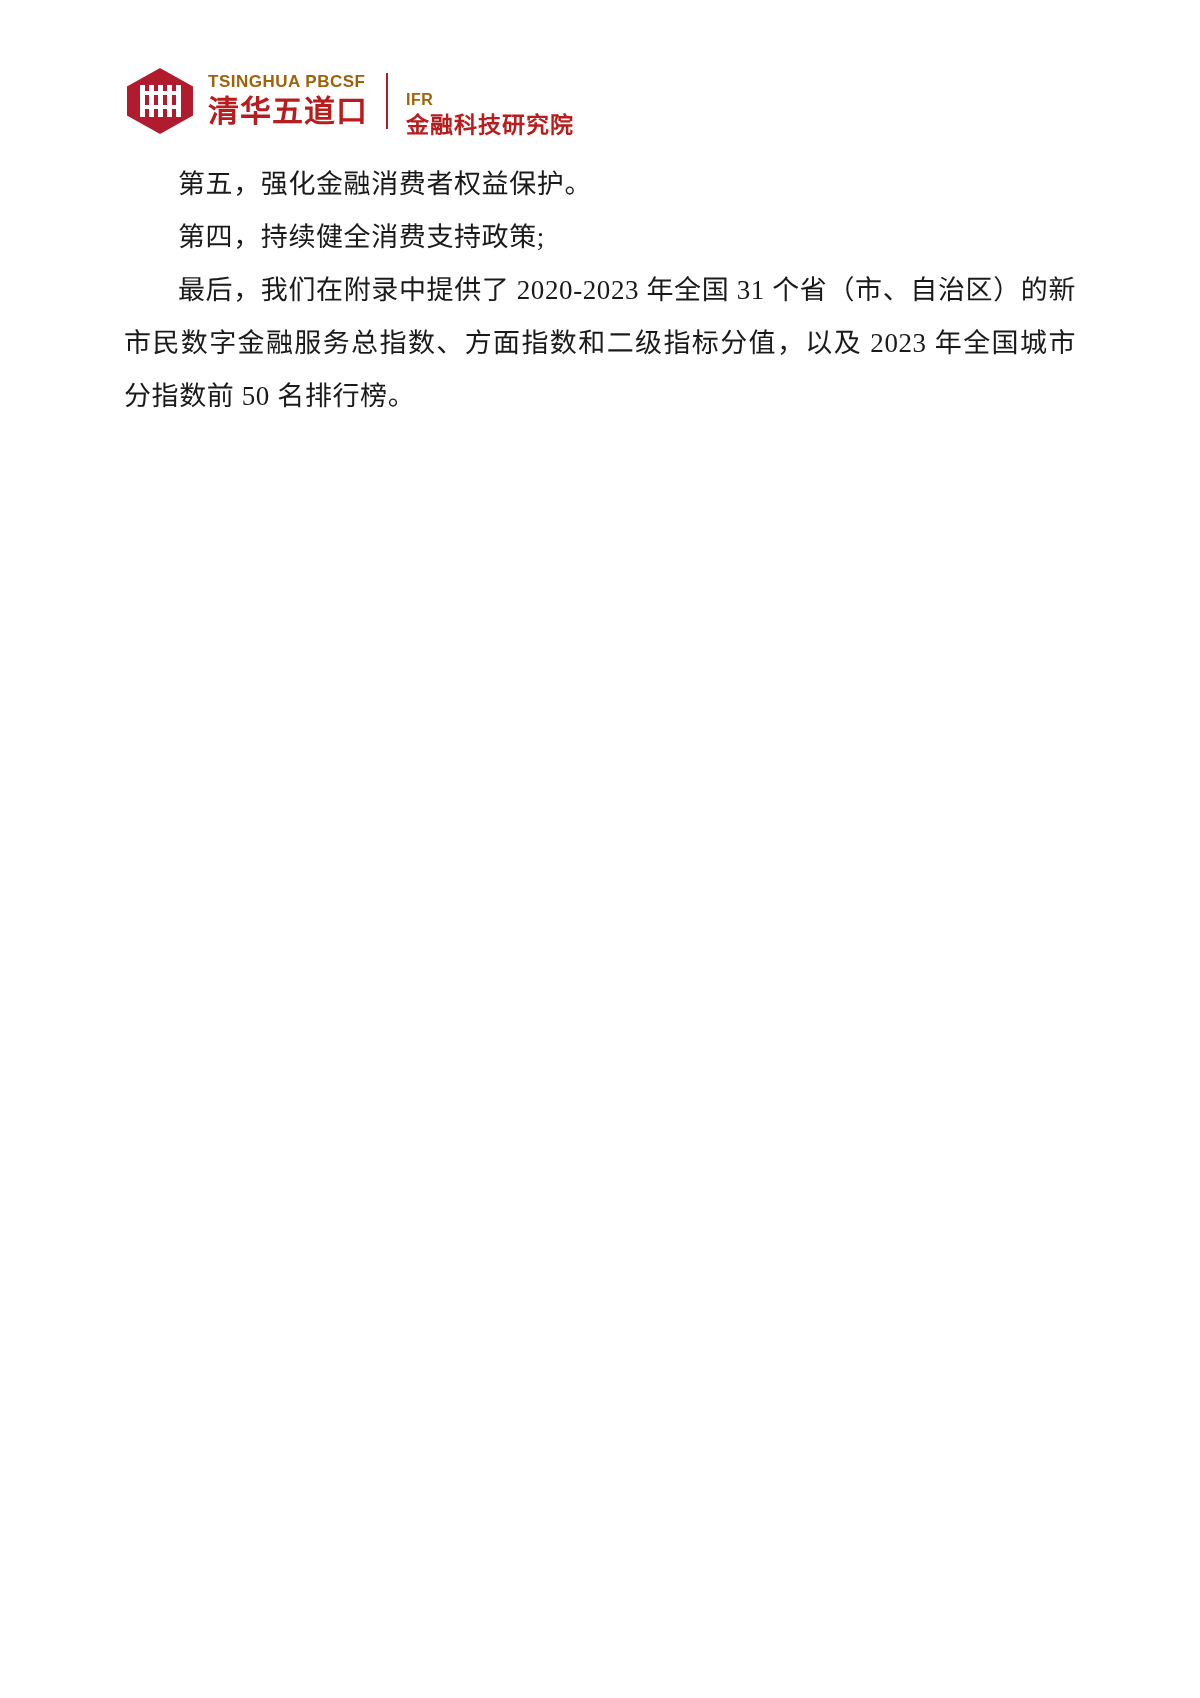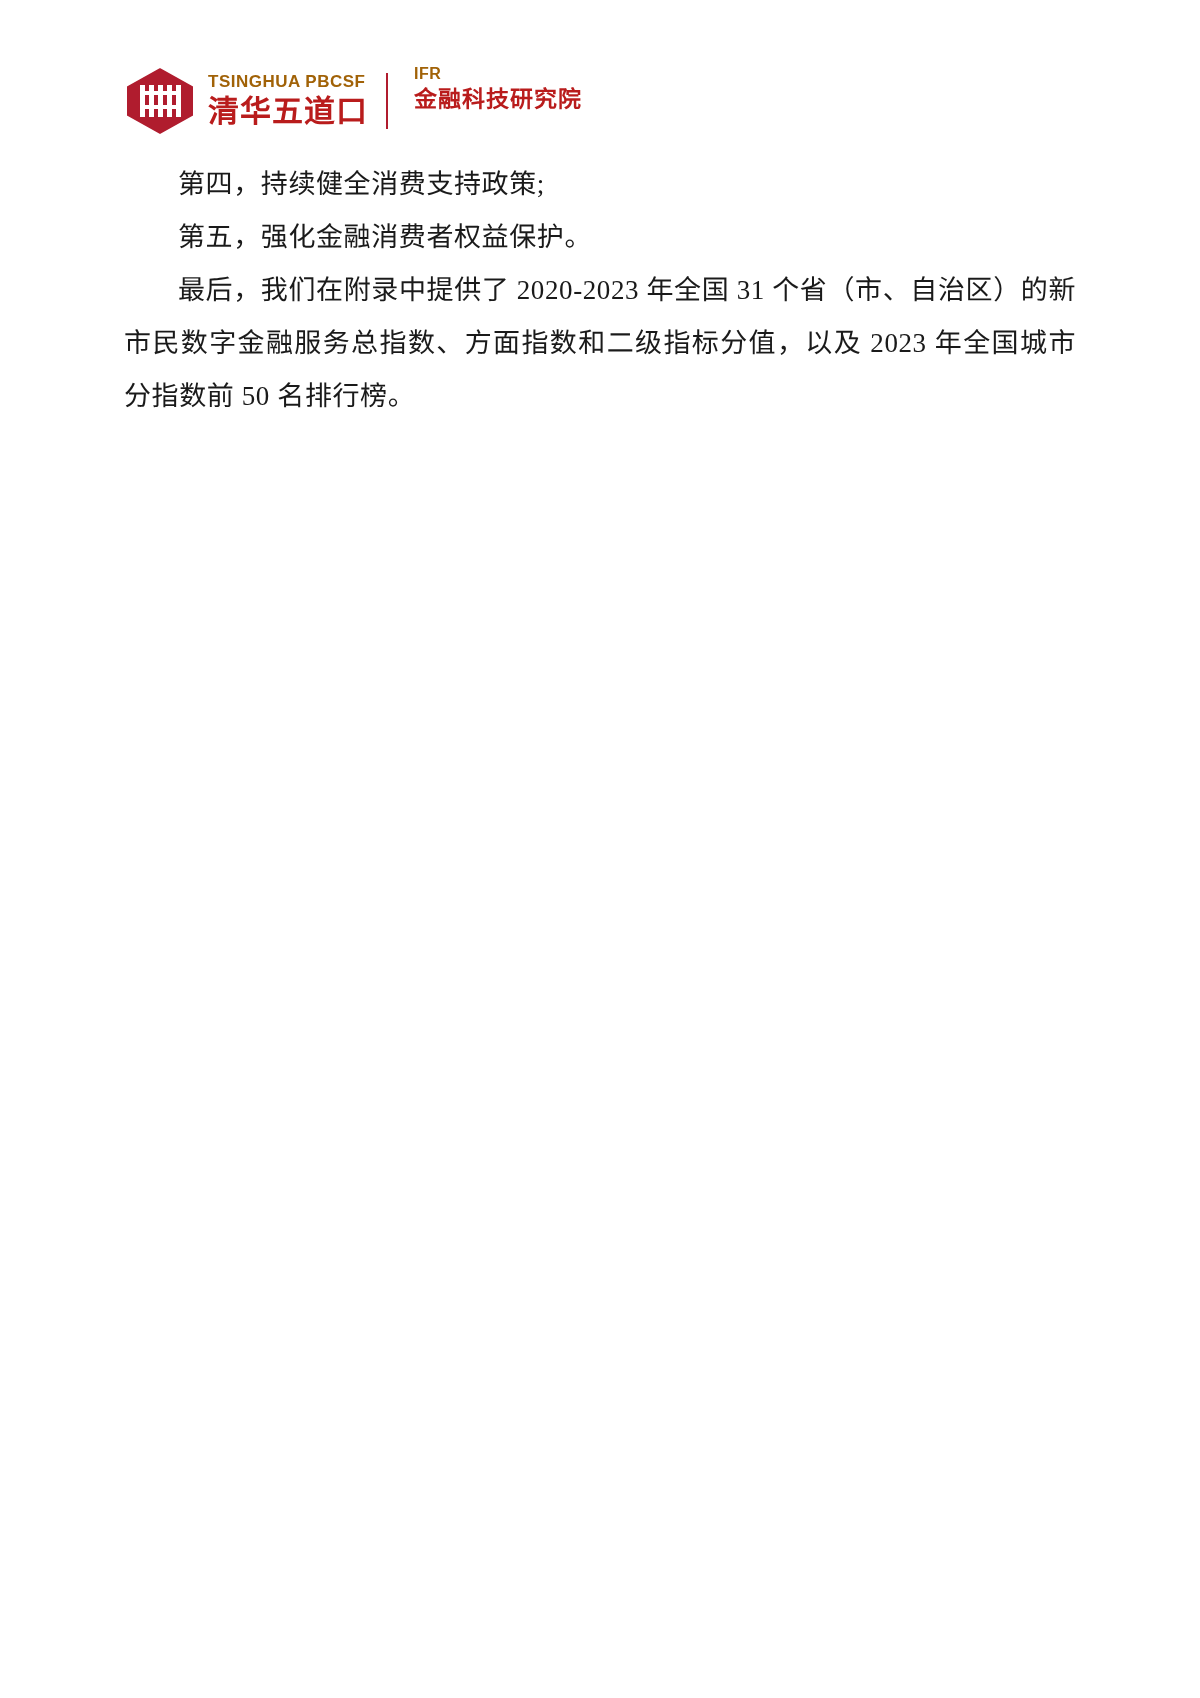--- a/index.html
+++ b/index.html
@@ -61,23 +61,22 @@
   .logo-divider {
     width: 2px;
     height: 56px;
     background: #b01c2e;
     margin: 0 18px 0 18px;
     align-self: center;
   }
   .logo-right {
     display: flex;
     flex-direction: column;
-    justify-content: flex-start;
+    justify-content: flex-end;
     height: 72px;
-    margin-left: 8px;
   }
   .logo-right .logo-en-line {
     font-size: 16px;
   }
   .logo-right .logo-cn-line {
     font-size: 23px;
   }
 
   
   .content {
@@ -137,18 +136,18 @@
     <div class="logo-divider"></div>
 
     <div class="logo-right">
       <div class="logo-en-line">IFR</div>
       <div class="logo-cn-line">金融科技研究院</div>
     </div>
 
   </div>
 
   <div class="content">
+    <p class="para indent">第五，强化金融消费者权益保护。</p>
     <p class="para indent">第四，持续健全消费支持政策;</p>
-    <p class="para indent">第五，强化金融消费者权益保护。</p>
     <p class="para indent para-last">最后，我们在附录中提供了 2020-2023 年全国 31 个省（市、自治区）的新市民数字金融服务总指数、方面指数和二级指标分值，以及 2023 年全国城市分指数前 50 名排行榜。</p>
   </div>
 
 </div>
 
 </body></html>

